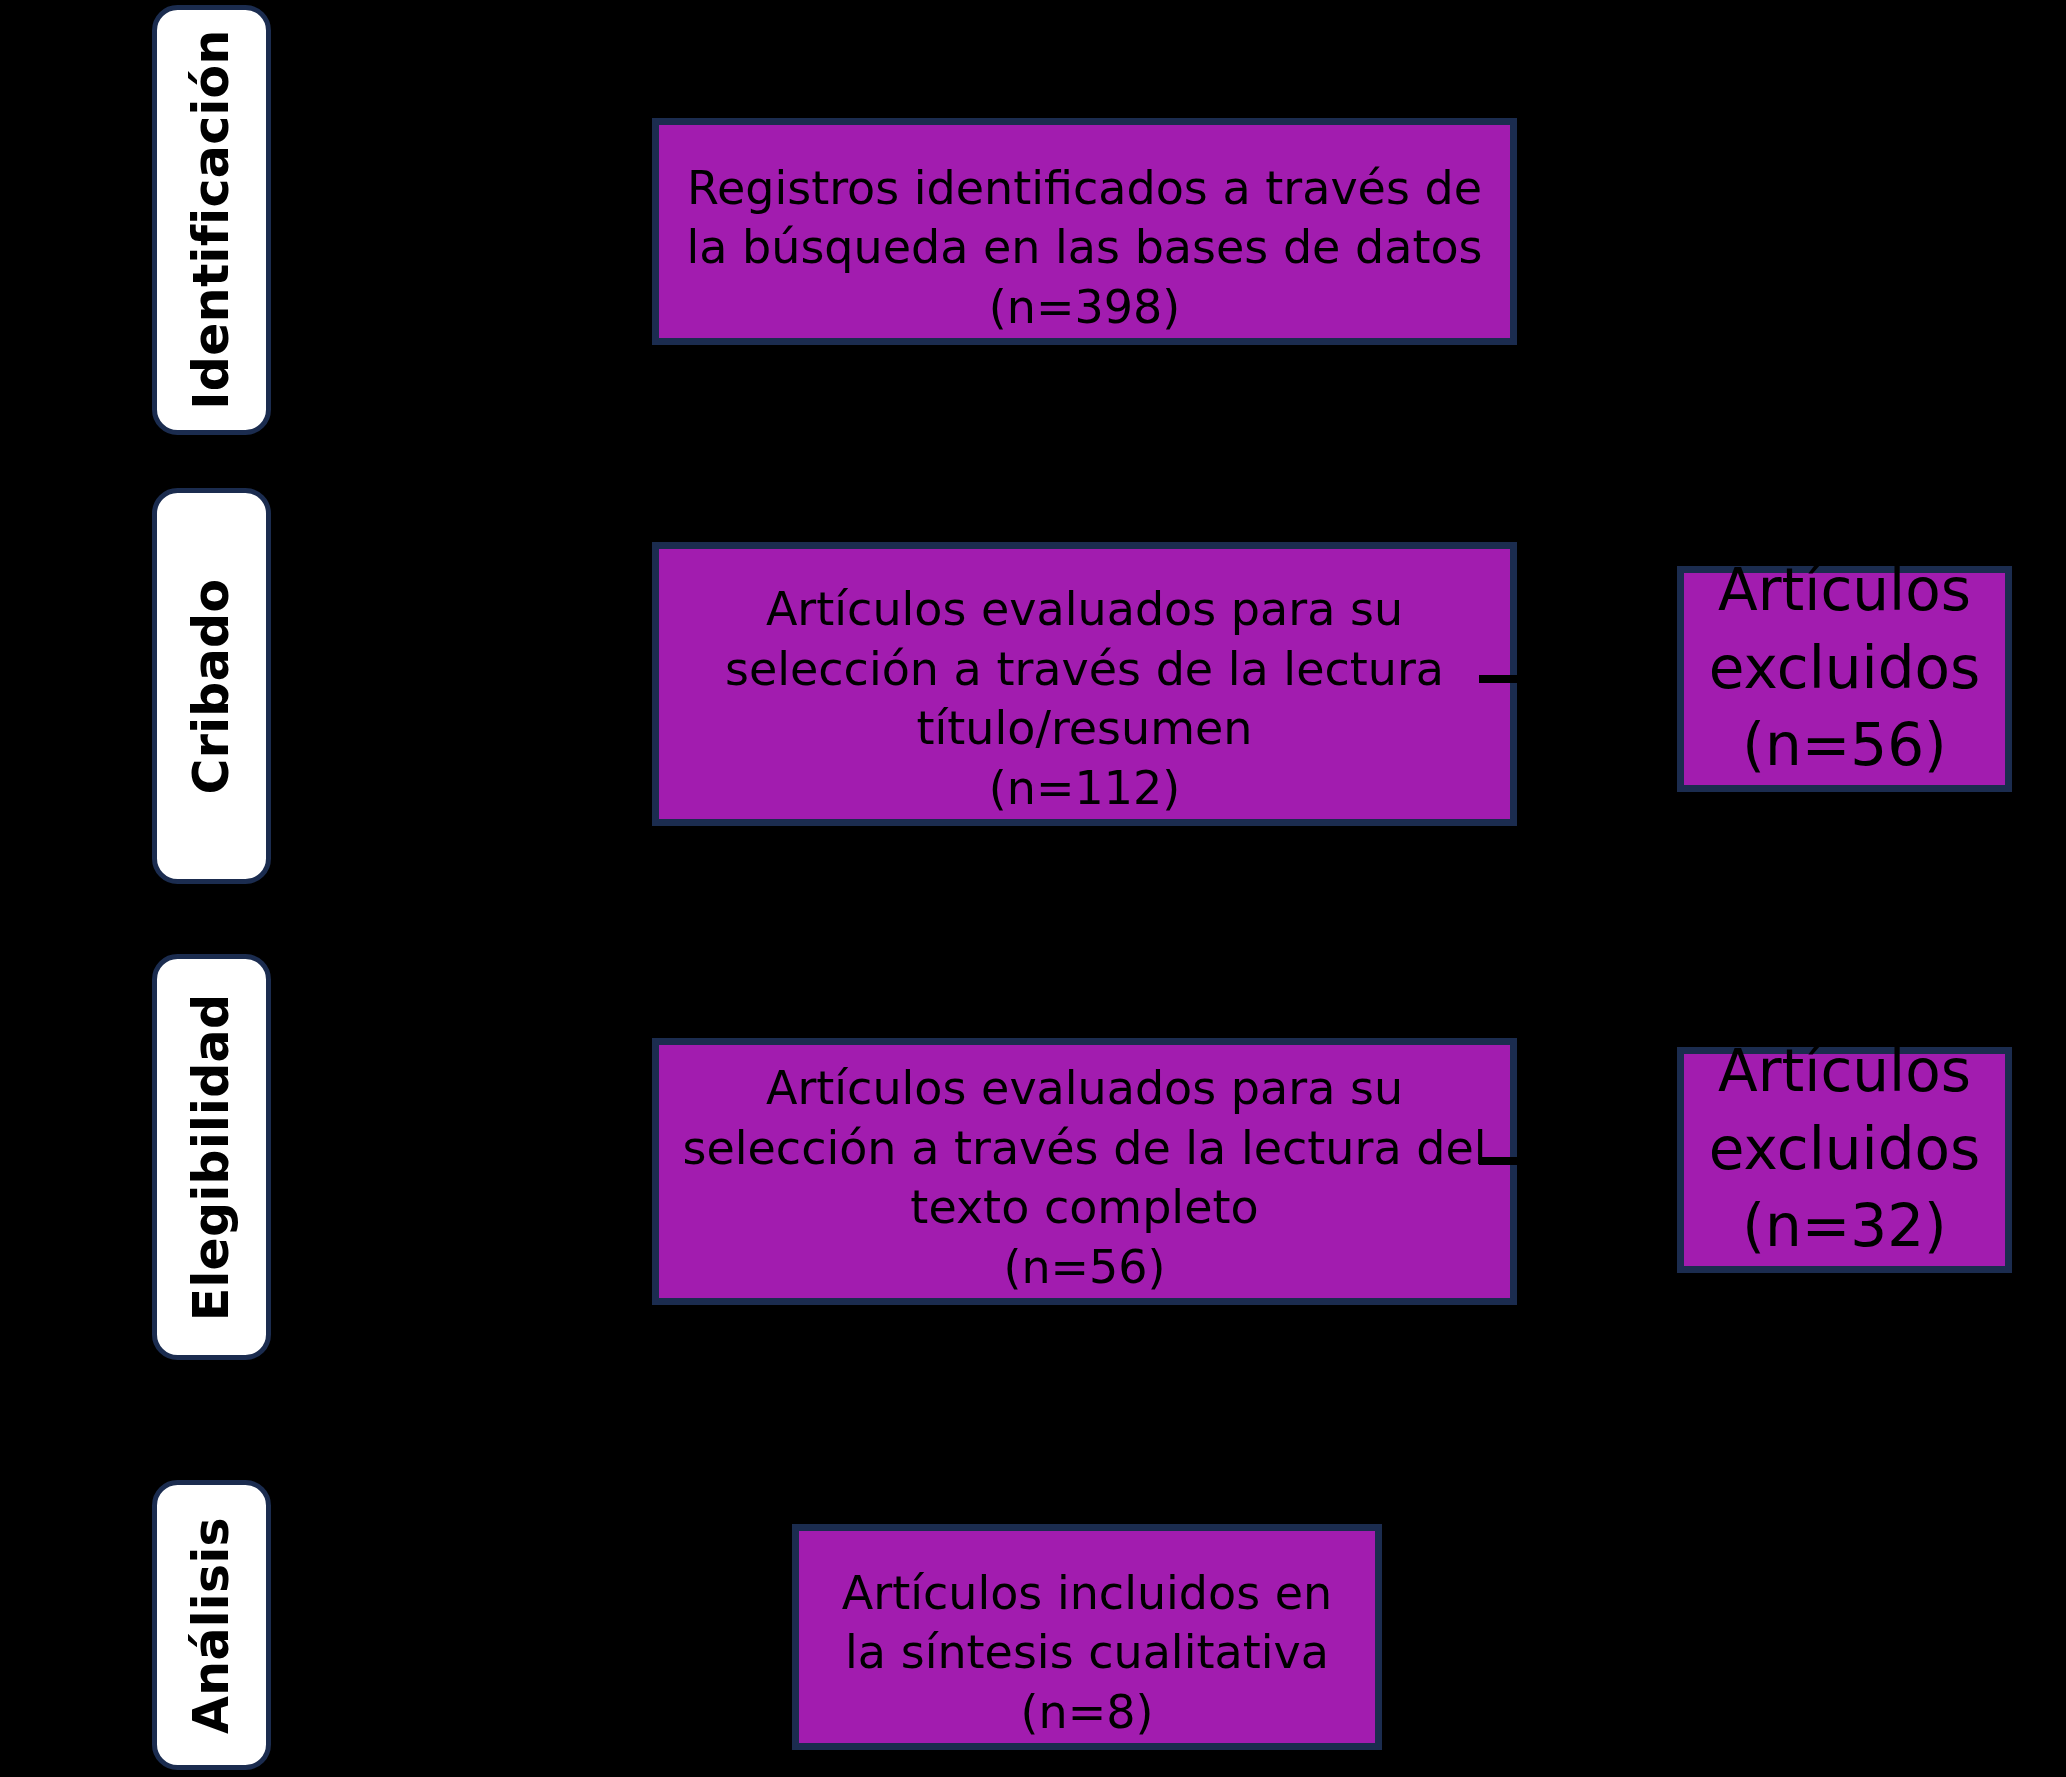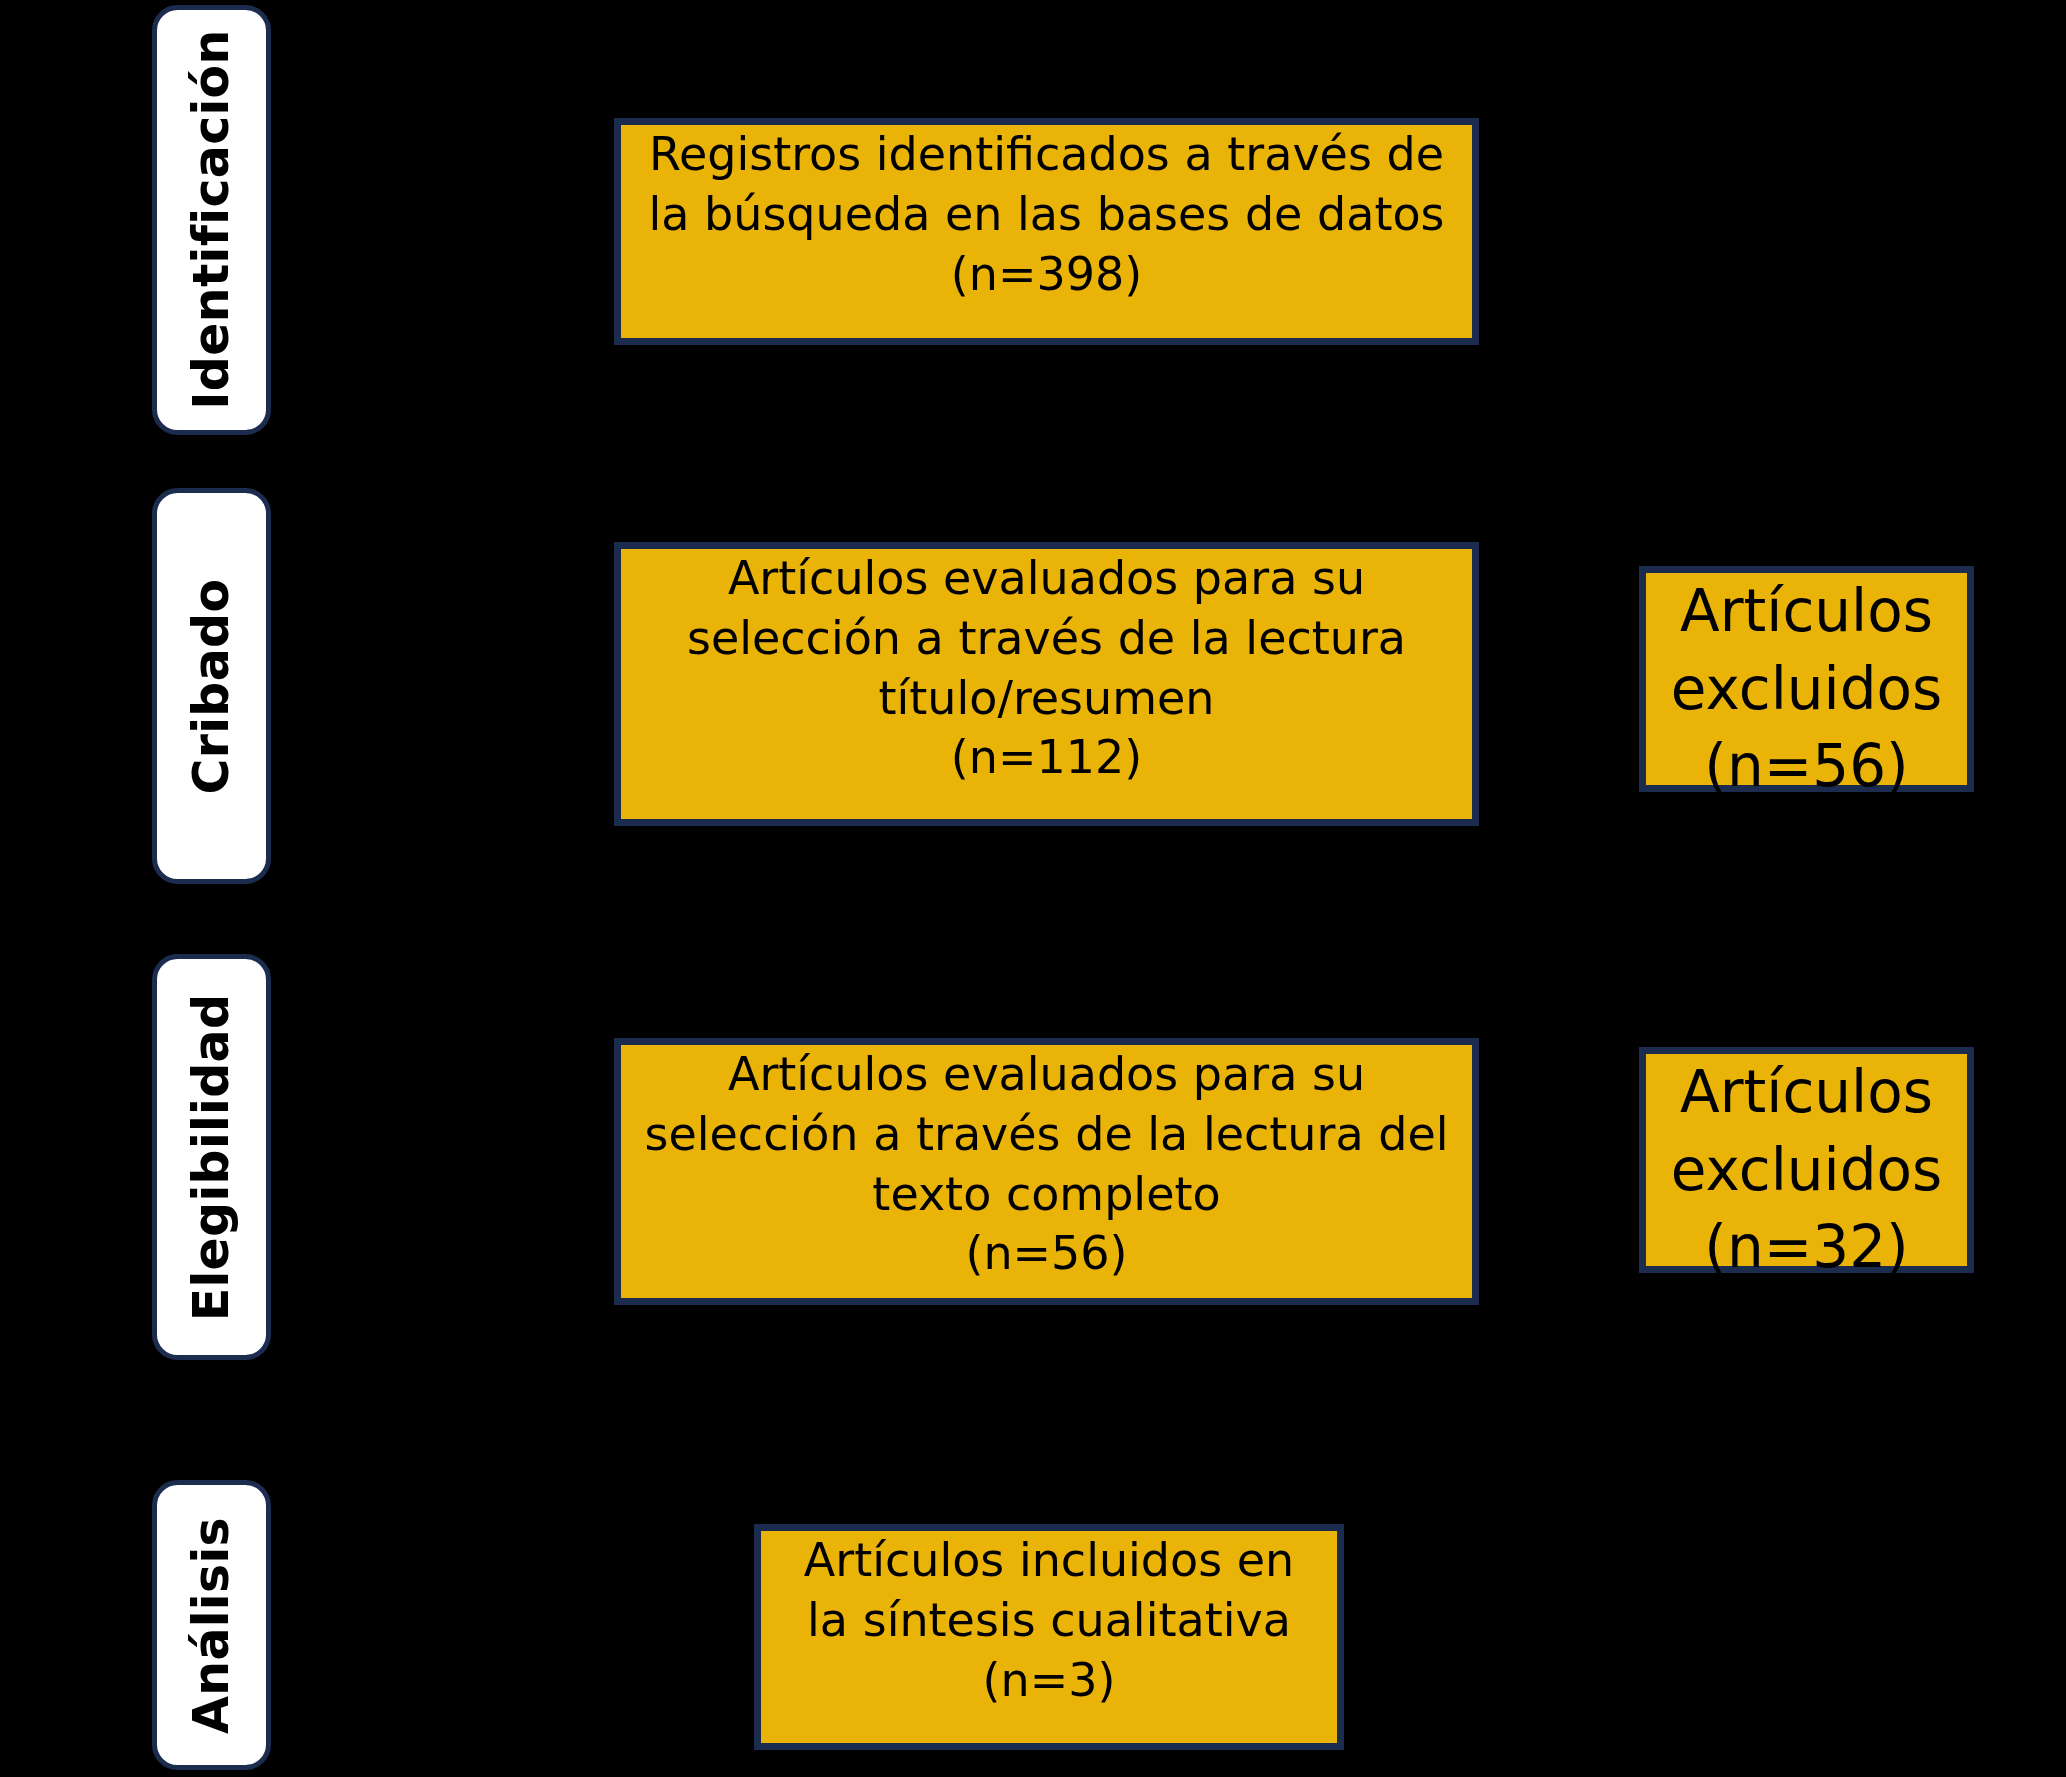--- a/index.html
+++ b/index.html
@@ -41,27 +41,28 @@
     color: #000000;
     font-size: 49px;
     font-weight: 700;
     letter-spacing: 0.3px;
     line-height: 1;
   }
 
   
   .flow-box {
     position: absolute;
-    background: #eab308;
+    background: #a21caf;
     border: 7px solid #1b2c4f;
     box-sizing: border-box;
     display: flex;
-    align-items: flex-start;
+    align-items: flex-end;
     justify-content: center;
     text-align: center;
+    margin-left: 38px;
   }
   .flow-box .btext {
     color: #000000;
     font-size: 46px;
     font-weight: 400;
     line-height: 1.30;
     padding: 0 15px;
     white-space: pre-line;
   }
   .excl-box .btext {
@@ -154,17 +155,17 @@
 excluidos
 (n=32)</span>
   </div>
 
   <div class="connector" style="left:1041px; top:1305px; width:8px; height:197px;"></div>
   <div class="arrow-head arrow-down" style="left:1030px; top:1502px;"></div>
 
   <div class="flow-box" style="left:754px; top:1524px; width:590px; height:226px;">
     <span class="btext">Artículos incluidos en
 la síntesis cualitativa
-(n=3)</span>
+(n=8)</span>
   </div>
 
 </div>
 
 
 </body></html>

